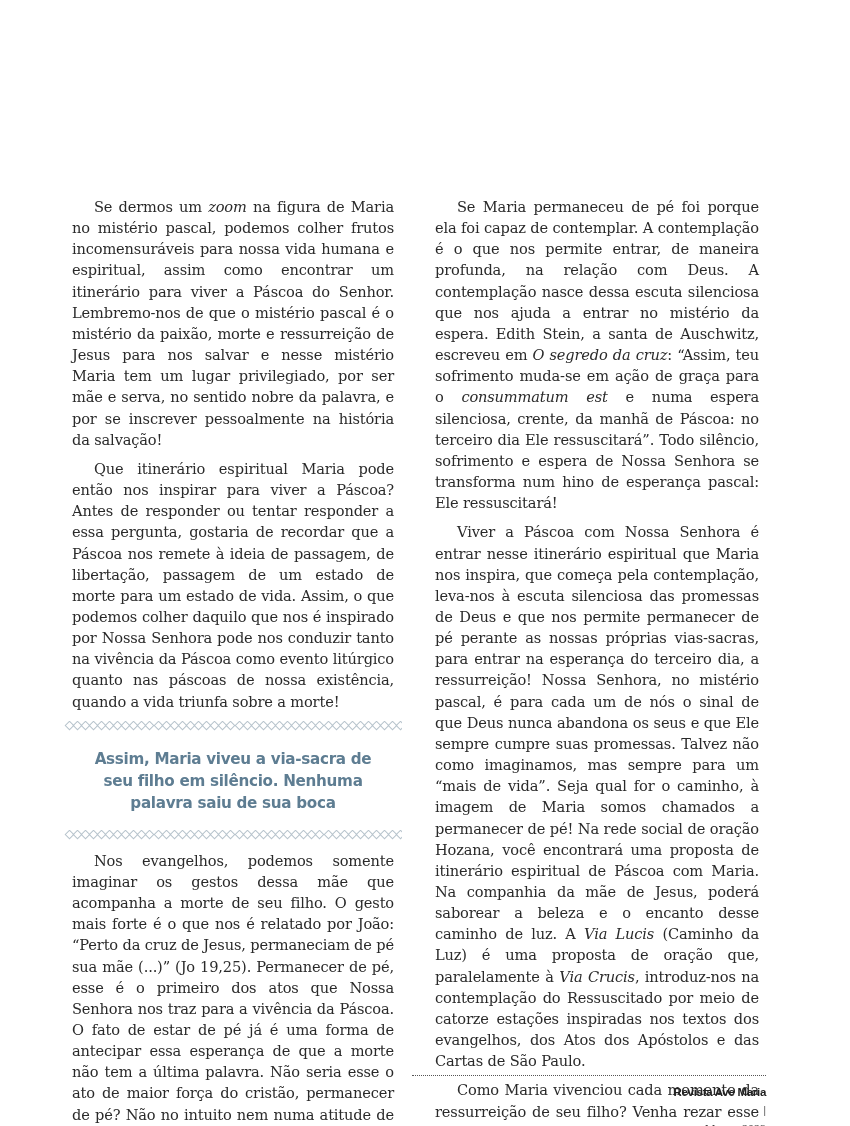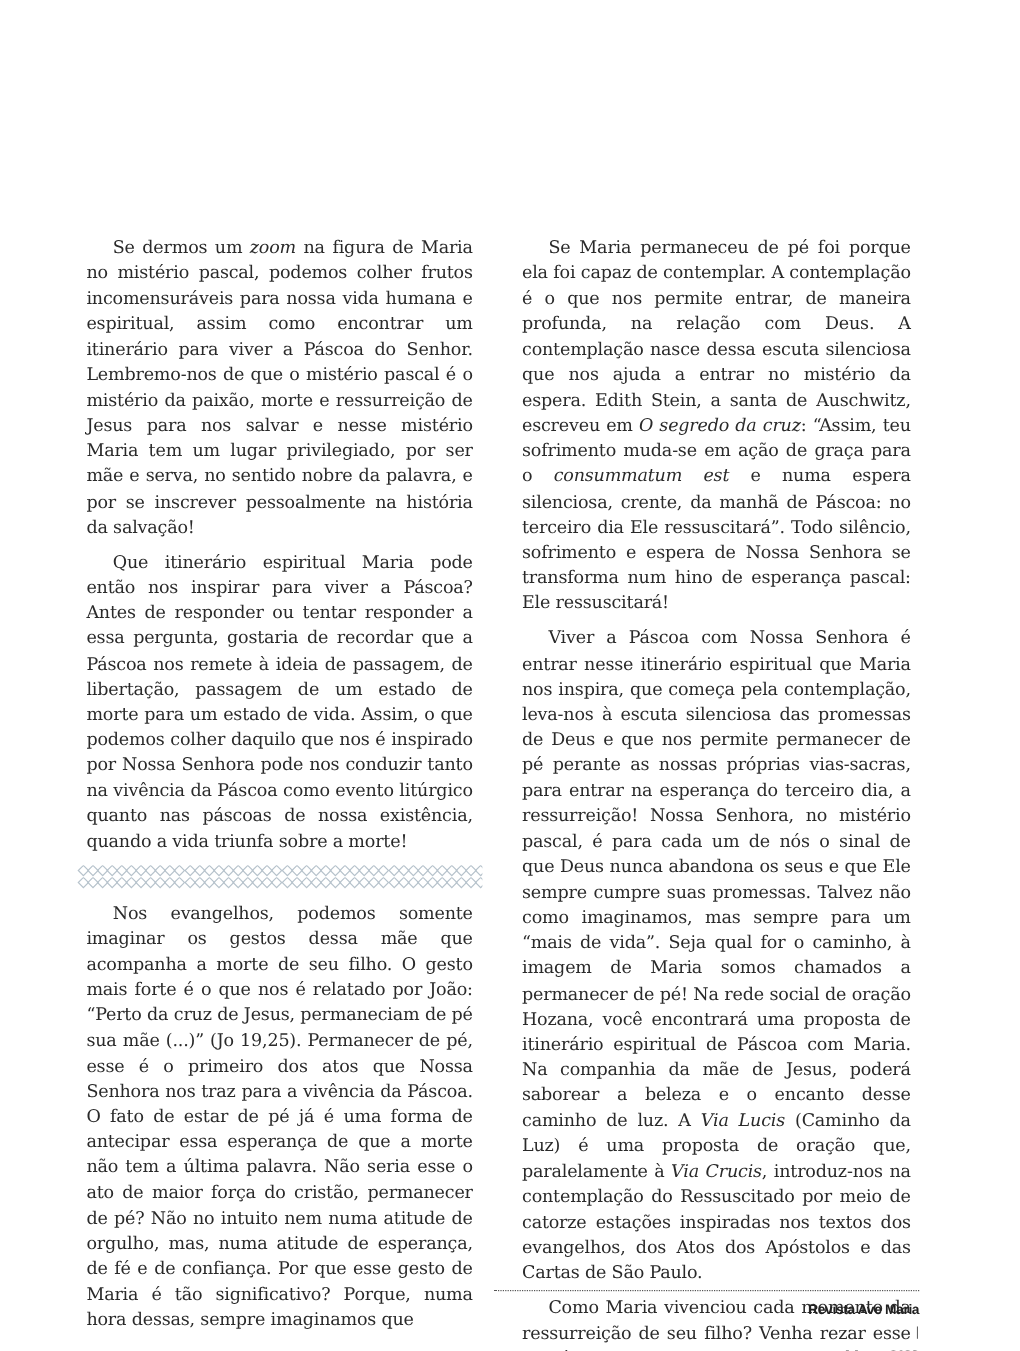--- a/index.html
+++ b/index.html
@@ -76,20 +76,25 @@
         <span></span>
         <span></span>
         <span></span>
         <span></span>
         <span></span>
         <span></span>
         <span></span>
         <span></span>
         <span></span>
       </div>
+    <div class="pull-text">
+      <div>Assim, Maria viveu a via-sacra de</div>
+      <div>seu filho em silêncio. Nenhuma</div>
+      <div>palavra saiu de sua boca</div>
+    </div>
     <div class="diamonds" id="dbot">
         <span></span>
         <span></span>
         <span></span>
         <span></span>
         <span></span>
         <span></span>
         <span></span>
         <span></span>
         <span></span>

